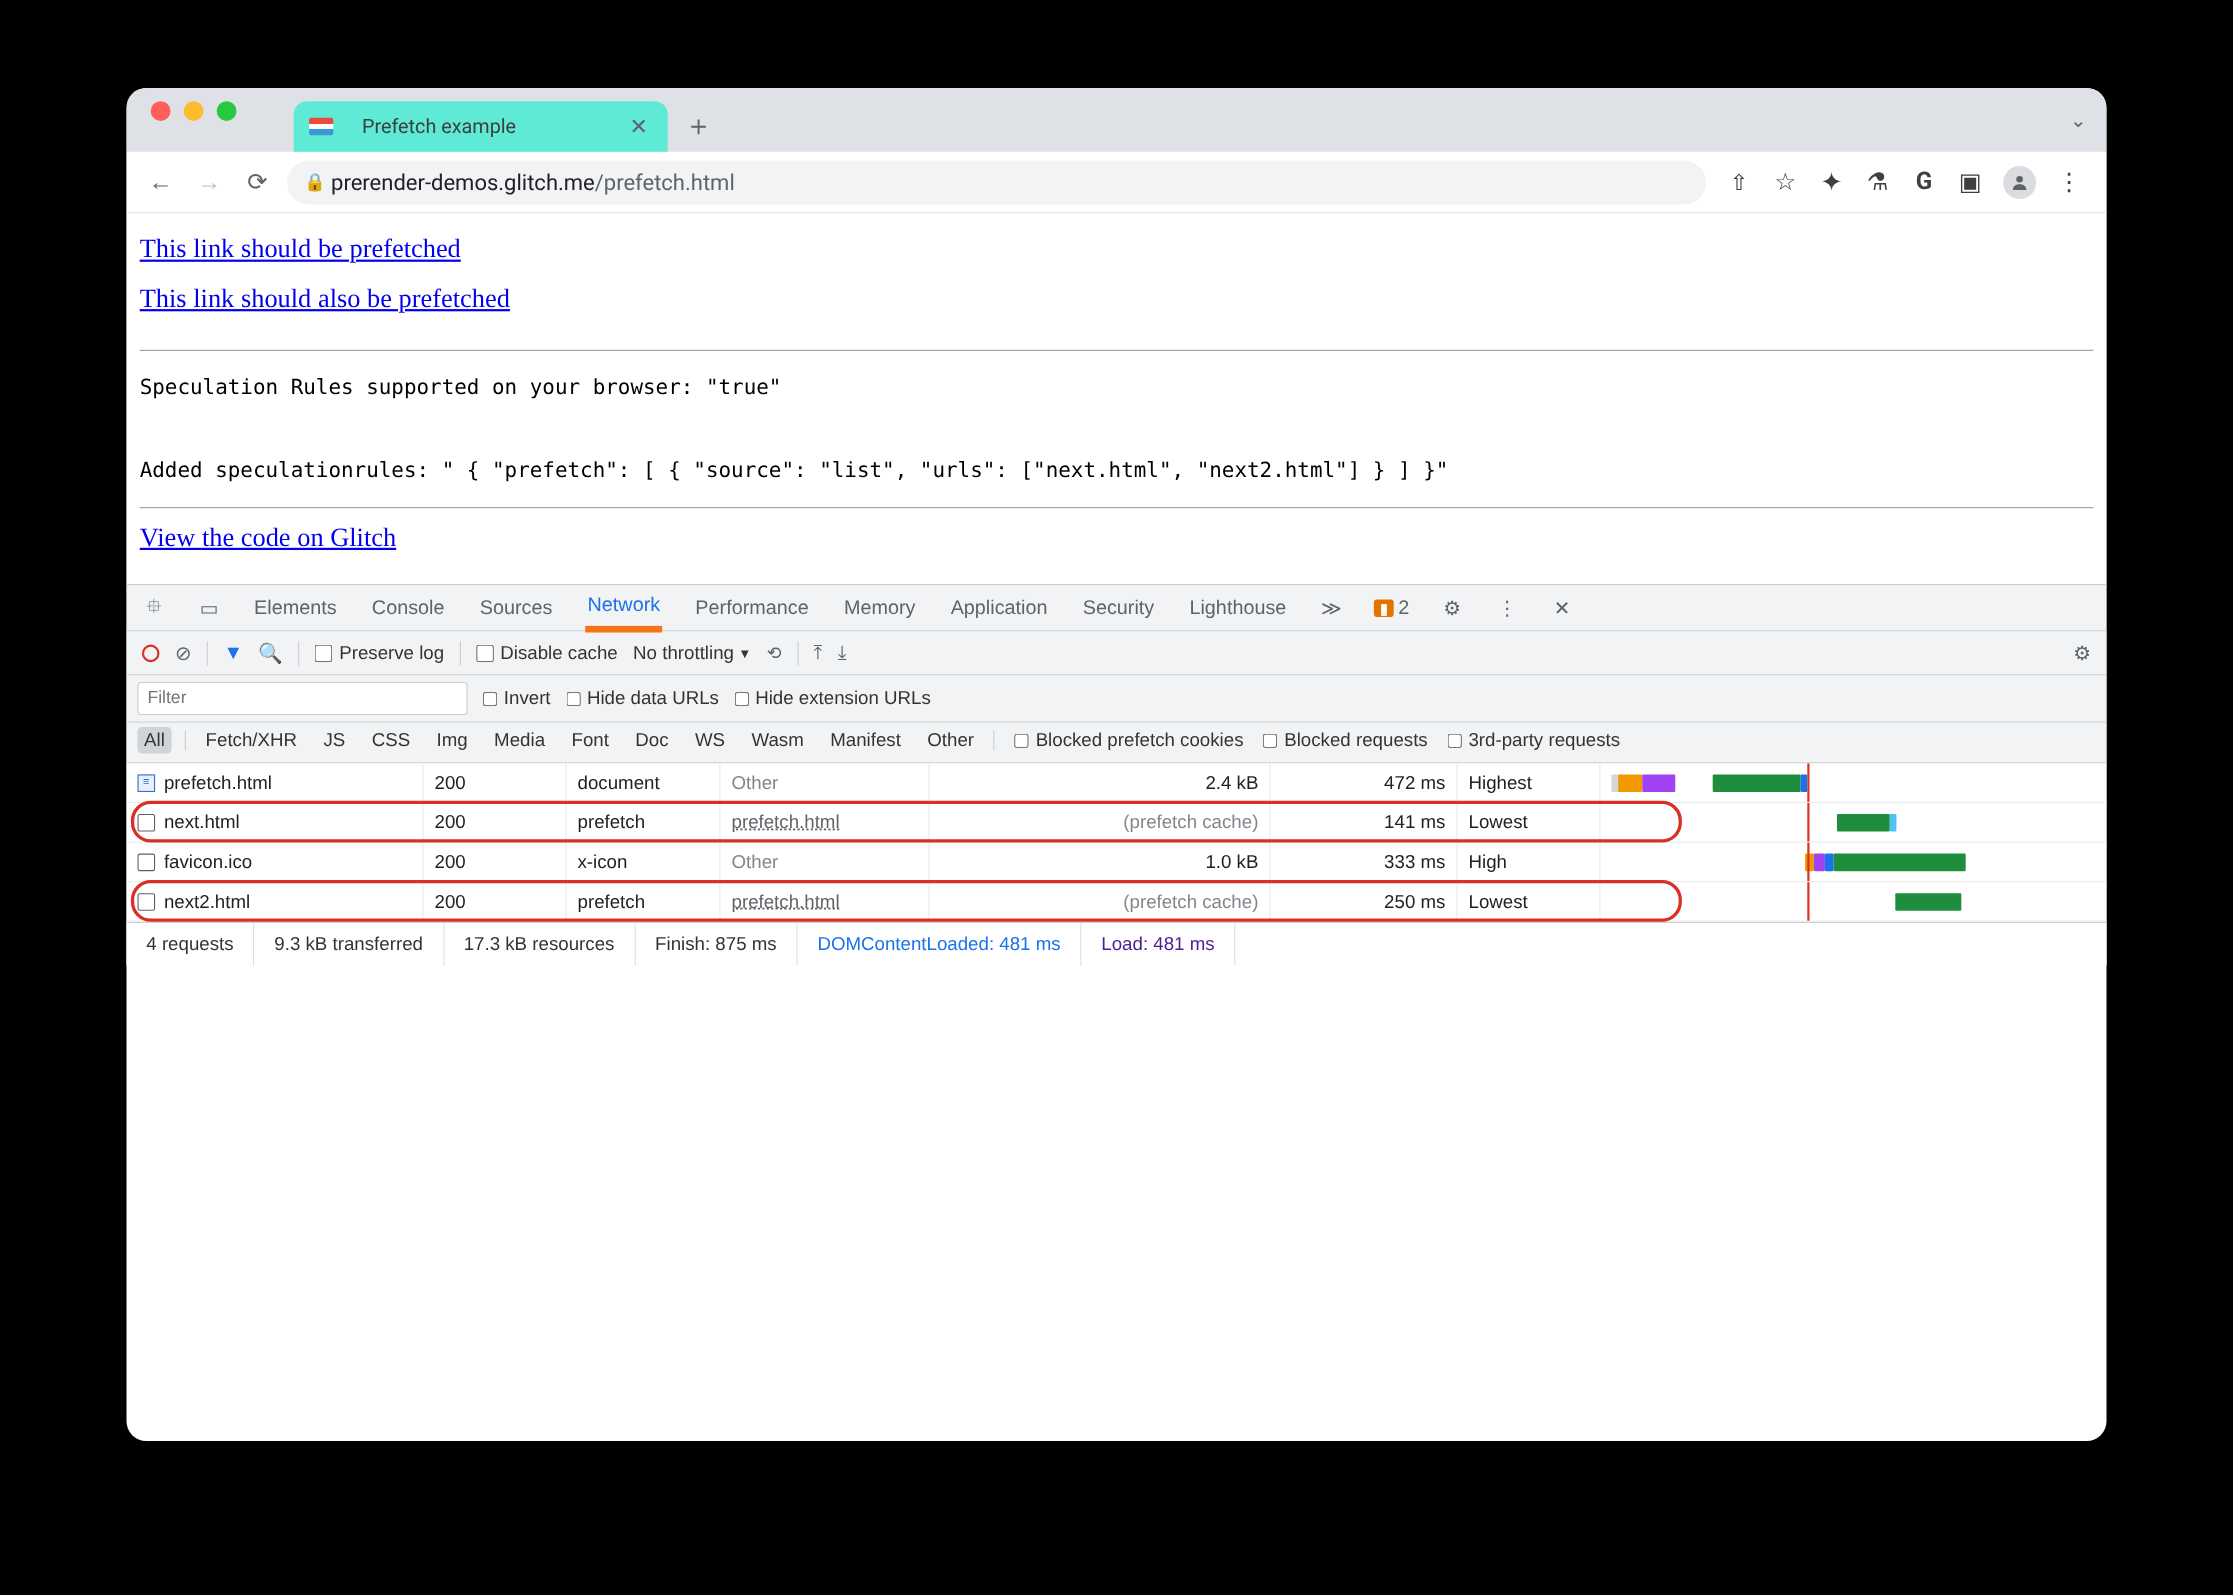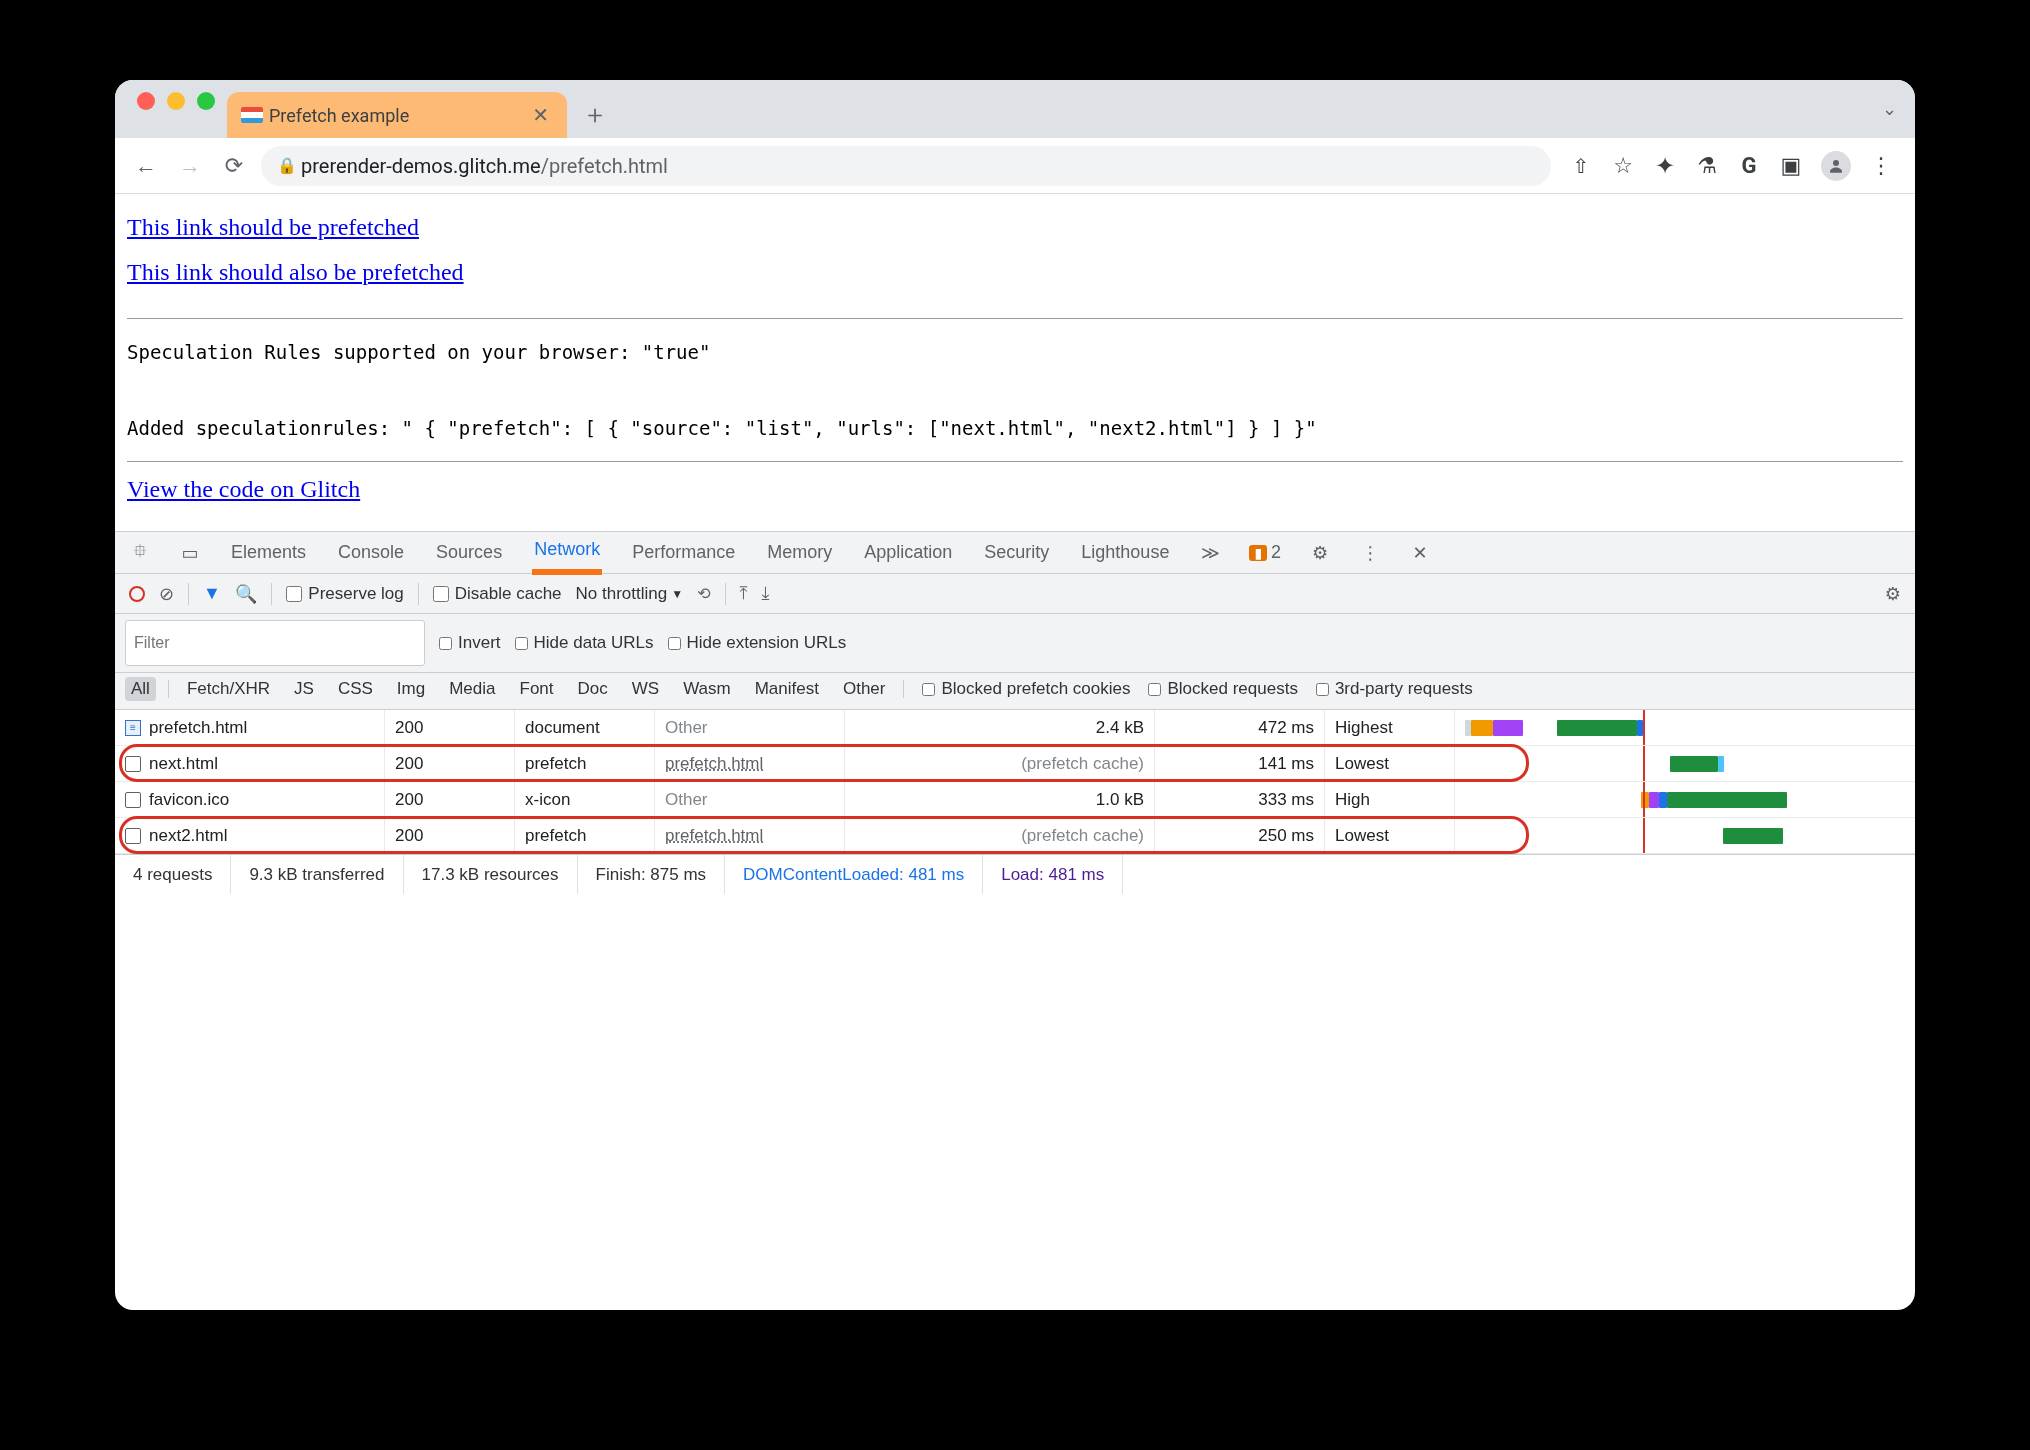--- a/index.html
+++ b/index.html
@@ -29,31 +29,32 @@
     background: #dee1e6;
     display: flex;
     align-items: flex-end;
     padding-left: 12px;
     position: relative;
   }
   .traffic-lights { display: flex; gap: 12px; padding: 0 12px 16px 10px; align-self: center; }
   .traffic-lights .dot { width: 18px; height: 18px; border-radius: 50%; }
   .dot.red { background: #ff5f57; } .dot.yellow { background: #febc2e; } .dot.green { background: #28c840; }
   .tab {
-    background: #fdba74;
+    background: #5eead4;
     border-radius: 12px 12px 0 0;
     height: 46px;
     min-width: 340px;
     padding: 0 14px;
     display: flex;
     align-items: center;
-    gap: 6px;
+    gap: 26px;
     font-size: 18px;
     color: #3c4043;
     position: relative;
+    margin-left: 40px;
   }
   .tab .favicon { width: 22px; height: 16px; background: linear-gradient(#e74c3c 33%, #fff 33% 66%, #3498db 66%); border-radius:2px; }
   .tab .close { margin-left: auto; font-size: 20px; color:#5f6368; padding:0 4px;}
   .newtab { width: 40px; height: 40px; display:flex; align-items:center; justify-content:center; font-size:26px; color:#5f6368; margin-left:8px; margin-bottom:4px;}
   .tab-chevron { position:absolute; right:18px; top:18px; font-size:18px; color:#5f6368;}
 
   
   .toolbar {
     height: 56px;
     background: #fff;
@@ -142,21 +143,21 @@
     display:flex;
     align-items:center;
     gap:14px;
     font-size:17px;
     color:#333;
     background:#f1f3f4;
     flex-wrap: wrap;
     border-bottom: 1px solid #cacdd1;
   }
   .dt-filterbar input.filter {
-    width: 300px; height:46px; border:1px solid #cacdd1; background:#fff; padding:0 8px; font-size:16px; border-radius:3px;
+    width: 300px; height:30px; border:1px solid #cacdd1; background:#fff; padding:0 8px; font-size:16px; border-radius:3px;
   }
   .dt-filterbar label { display:flex; align-items:center; gap:6px;}
   .dt-typebar {
     padding: 4px 10px 8px 10px;
     display:flex;
     align-items:center;
     gap:12px;
     font-size:17px;
     color:#333;
     background:#f1f3f4;

